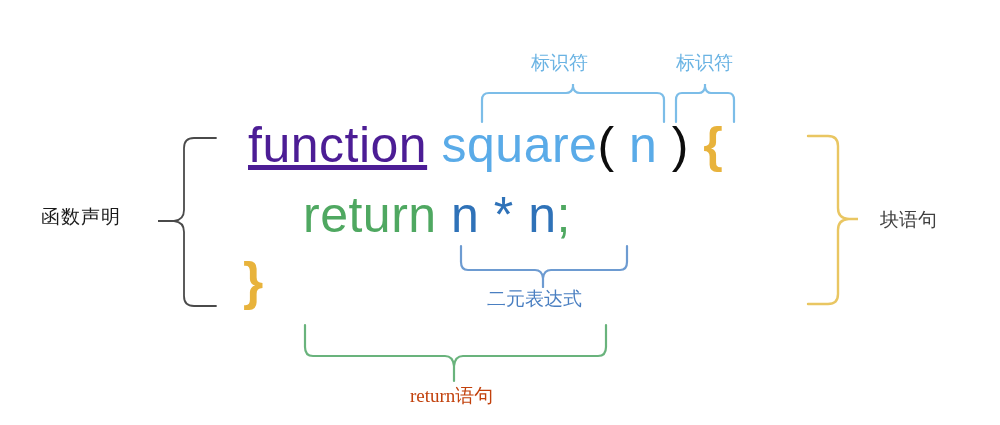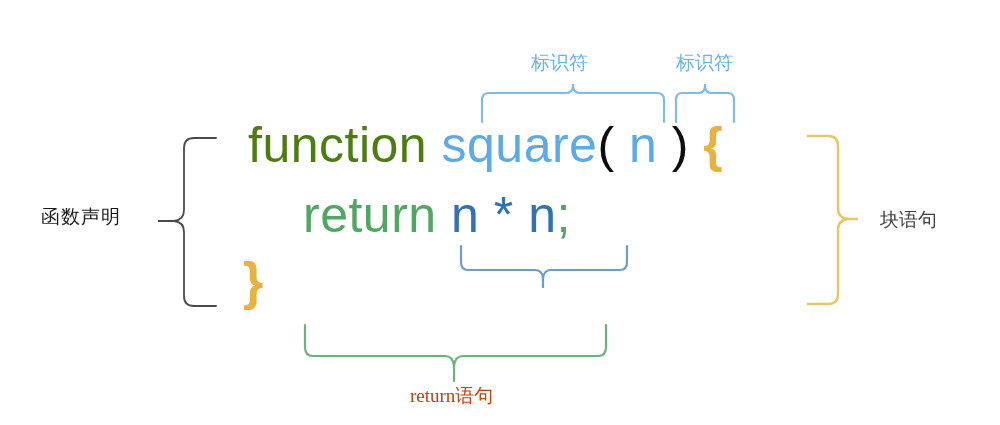--- a/index.html
+++ b/index.html
@@ -23,21 +23,21 @@
     font-family: "Liberation Sans", "DejaVu Sans", sans-serif;
     font-size: 50px;
     line-height: 1;
     letter-spacing: 0.5px;
   }
   #line1 { left: 248px; top: 120px; }
   #line2 { left: 303px; top: 190px; }
   #line3 { left: 243px; top: 255px; font-size: 52px; }
 
   .tok { display: inline; }
-  .tok-keyword   { color: #4d7c0f; }
+  .tok-keyword   { color: #4c1d95; text-decoration: underline; }
   .tok-ident     { color: #5aabe8; }
   .tok-paren     { color: #0d0d0d; font-weight: 400; }
   .tok-brace     { color: #e8b33c; font-weight: 700; }
   .tok-return    { color: #4fa861; }
   .tok-operand   { color: #2f72b8; }
   .tok-semicolon { color: #4fa861; }
   .tok-space     { color: transparent; }
 
   
   .label {
@@ -108,17 +108,18 @@
     <path d="M42,85 L58,85" fill="none" stroke="#e9c662" stroke-width="2.4" stroke-linecap="round"></path>
   </svg>
 
   <svg class="brace" id="brace-funcdecl" viewBox="0 0 60 172">
     <path d="M58,2 L36,2 Q26,2 26,12 L26,74 Q26,84 16,85 Q26,86 26,96 L26,160 Q26,170 36,170 L58,170" fill="none" stroke="#4a4a4a" stroke-width="1.8" stroke-linecap="round" stroke-linejoin="round"></path>
     <path d="M16,85 L0,85" fill="none" stroke="#4a4a4a" stroke-width="1.8" stroke-linecap="round"></path>
   </svg>
 
   <div class="label label-blue-light" id="lbl-ident-1">标识符</div>
   <div class="label label-blue-light" id="lbl-ident-2">标识符</div>
+  <div class="label label-blue-mid" id="lbl-binary">二元表达式</div>
   <div class="label label-green" id="lbl-return">return语句</div>
   <div class="label label-gold" id="lbl-block">块语句</div>
   <div class="label label-black" id="lbl-funcdecl">函数声明</div>
 
 </div>
 
 </body></html>

